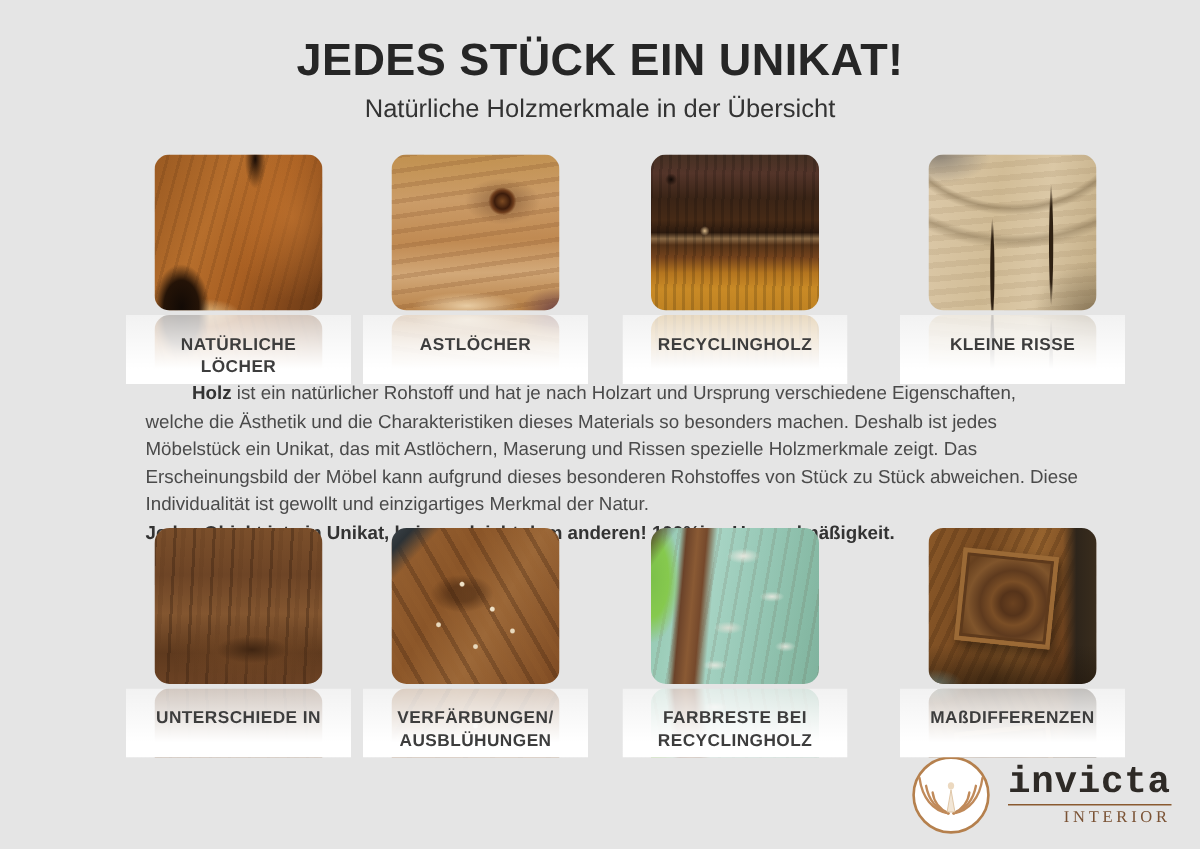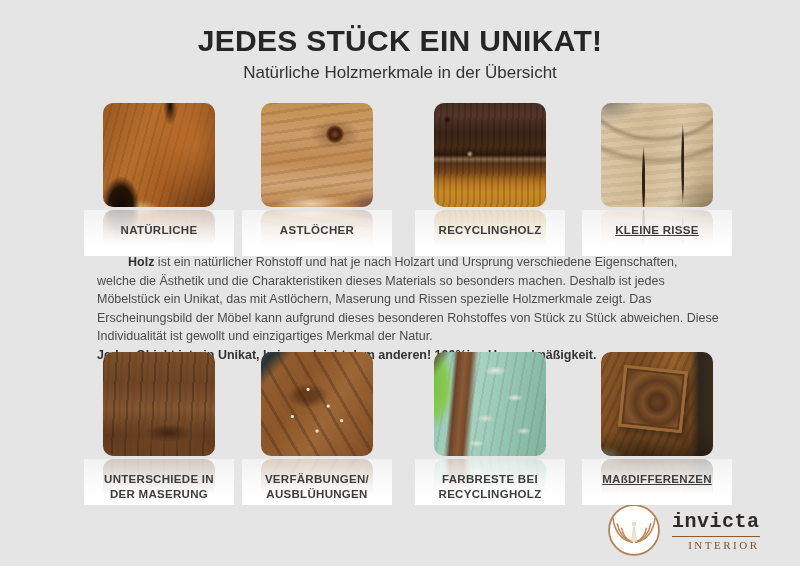--- a/index.html
+++ b/index.html
@@ -19,21 +19,21 @@
   .subtitle {
     position:absolute; top:63px; left:0; width:100%;
     text-align:center; font-size:17px; font-weight:400; color:#333333;
   }
 
   
   .card { position:absolute; width:150px; text-align:center; }
   .row1 .c1, .row2 .c1 { left:84px; }
   .row1 .c2, .row2 .c2 { left:242px; }
   .row1 .c3, .row2 .c3 { left:415px; }
-  .row1 .c4, .row2 .c4 { left:582px;text-decoration:underline; }
+  .row1 .c4, .row2 .c4 { left:600px; }
   .row1 .card { top:103px; }
   .row2 .card { top:352px; }
 
   .photo {
     width:112px; height:104px; margin:0 auto; border-radius:10px;
     position:relative; overflow:hidden; background-color:#a3713f;
   }
   .refl-zone { position:relative; height:46px; margin-top:3px; overflow:hidden; }
   .refl-zone .photo { position:absolute; top:0; left:50%; margin-left:-56px;
     transform:scaleY(-1); opacity:0.5; }
@@ -119,21 +119,21 @@
   .desc { position:absolute; top:253px; left:97px; width:622px;
     font-size:12.5px; line-height:18.5px; color:#4a4a4a; }
   .desc b { color:#333333;padding-left:31px; }
   .desc-highlight { font-weight:700; color:#333333; }
 
   
   .logo { position:absolute; top:502px; left:606px; display:flex; align-items:center; }
   .emblem { width:56px; height:56px; flex:0 0 auto; }
   .logo-text { margin-left:10px; display:flex; flex-direction:column; align-items:flex-end; }
   .brand {
-    font-family:"Liberation Mono", monospace; font-size:20px; font-weight:700;
+    font-family:"Liberation Mono", monospace; font-size:25px; font-weight:700;
     color:#2e2a26; letter-spacing:0.5px; line-height:26px;
     border-bottom:1.5px solid #8a5a30; padding-bottom:1px;
   }
   .division {
     font-family:"Liberation Serif", serif; font-size:11px; letter-spacing:2.5px;
     color:#7a5234; margin-top:2px;
   }
 </style>
 </head>
 <body>
@@ -145,20 +145,21 @@
 
   <section class="row1">
     <figure class="card c1">
       <div class="photo wood1"></div>
       <div class="refl-zone">
         <div class="photo wood1"></div>
         <div class="refl-fade"></div>
       </div>
       <figcaption class="label">
         <span>NATÜRLICHE</span>
+        <span>LÖCHER</span>
       </figcaption>
     </figure>
 
     <figure class="card c2">
       <div class="photo wood2"></div>
       <div class="refl-zone">
         <div class="photo wood2"></div>
         <div class="refl-fade"></div>
       </div>
       <figcaption class="label">
@@ -199,21 +200,20 @@
 
   <section class="row2">
     <figure class="card c1">
       <div class="photo wood5"></div>
       <div class="refl-zone">
         <div class="photo wood5"></div>
         <div class="refl-fade"></div>
       </div>
       <figcaption class="label">
         <span>UNTERSCHIEDE IN</span>
-        <span>DER MASERUNG</span>
       </figcaption>
     </figure>
 
     <figure class="card c2">
       <div class="photo wood6"></div>
       <div class="refl-zone">
         <div class="photo wood6"></div>
         <div class="refl-fade"></div>
       </div>
       <figcaption class="label">

